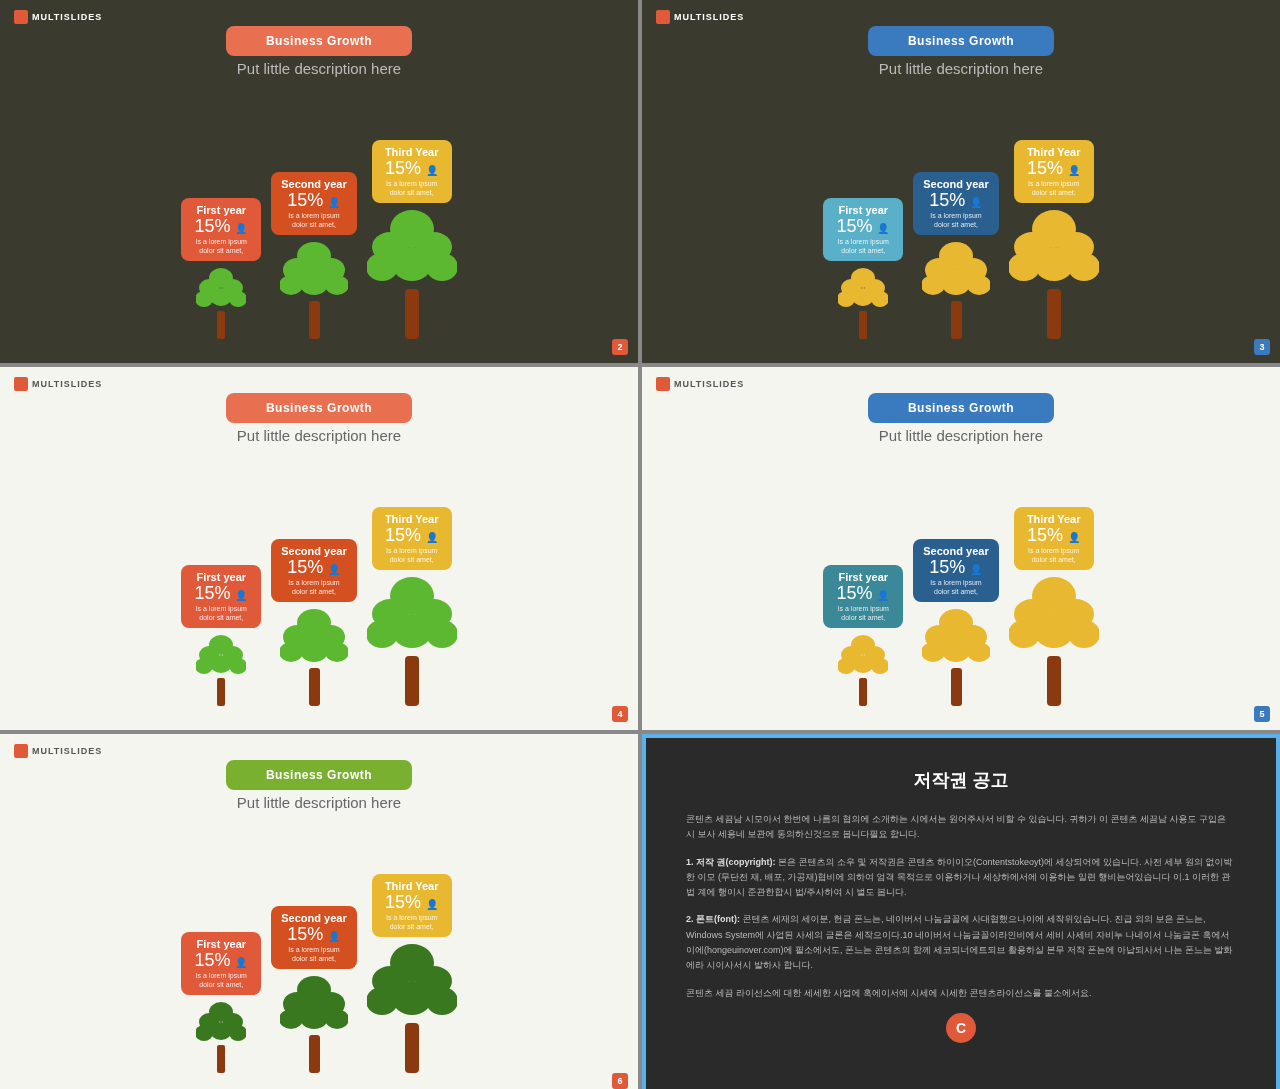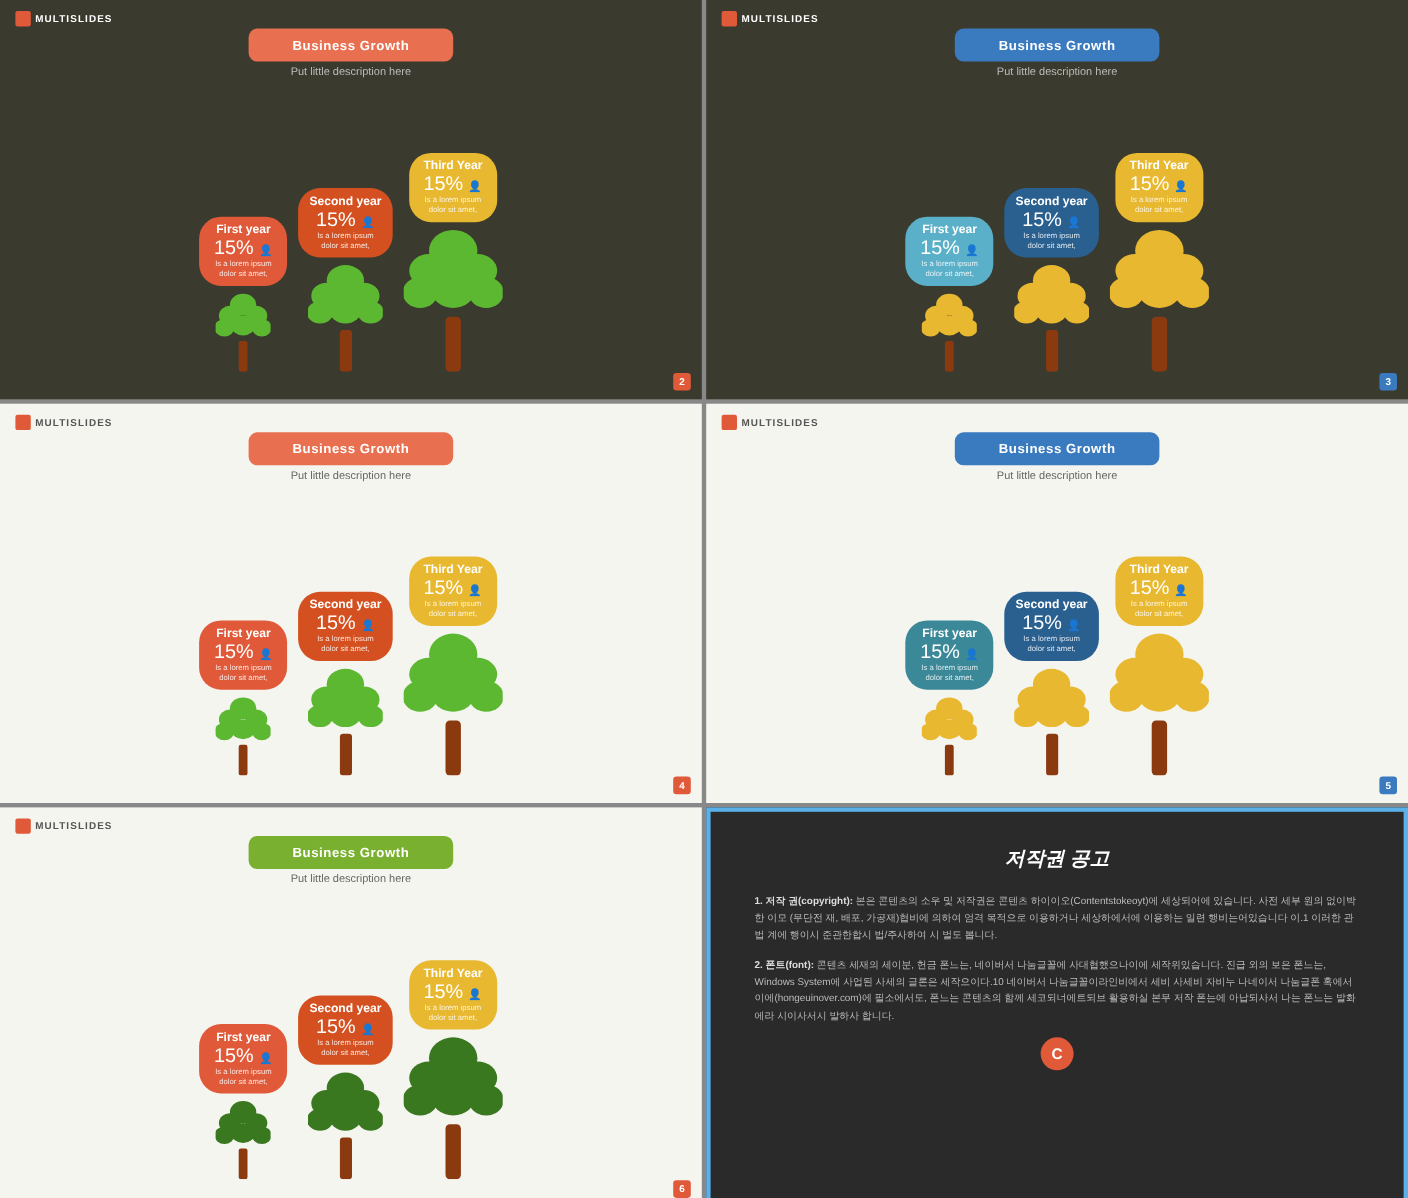--- a/index.html
+++ b/index.html
@@ -59,21 +59,21 @@
     .title-banner-blue { background: #3a7abf; }
     .title-banner-green { background: #7ab030; }
     .title-banner h1 {
       color: #fff;
       font-size: 12px;
       font-weight: bold;
       letter-spacing: 0.5px;
     }
     .subtitle {
       color: #bbb;
-      font-size: 10px;
+      font-size: 15px;
       margin-bottom: 10px;
     }
     .subtitle-dark { color: #666; }
 
     
     .trees-area {
       display: flex;
       align-items: flex-end;
       justify-content: center;
       gap: 10px;
@@ -86,21 +86,21 @@
     
     .tree-unit {
       display: flex;
       flex-direction: column;
       align-items: center;
       position: relative;
     }
 
     
     .info-box {
-      border-radius: 20px;
+      border-radius: 8px;
       padding: 6px 10px;
       text-align: center;
       margin-bottom: 6px;
       min-width: 80px;
     }
     .info-box-red { background: #e05a3a; }
     .info-box-orange-dark { background: #d45020; }
     .info-box-yellow { background: #e8b830; }
     .info-box-blue-light { background: #5ab0c8; }
     .info-box-blue-dark { background: #2a6090; }
@@ -132,21 +132,20 @@
       background: #2a2a2a;
       padding: 30px 40px;
       color: #ccc;
     }
     .copyright-title {
       color: #fff;
       font-size: 18px;
       font-weight: bold;
       text-align: center;
       margin-bottom: 20px;
-      font-style: italic;
     }
     .copyright-body {
       font-size: 9px;
       line-height: 1.7;
       color: #bbb;
     }
     .copyright-body p { margin-bottom: 12px; }
     .copyright-body strong { color: #ddd; }
     .copyright-logo {
       display: inline-block;
@@ -484,19 +483,21 @@
             <ellipse cx="75" cy="58" rx="16" ry="14" fill="#3a7820"></ellipse>
             <ellipse cx="45" cy="55" rx="20" ry="17" fill="#3a7820"></ellipse>
           </svg></div>
       </div>
     </div>
       <div class="slide-num">6</div>
     </div>
 <div class="slide copyright-slide border-blue">
       <div class="copyright-title">저작권 공고</div>
       <div class="copyright-body">
+        <p>콘텐츠 세끔남 시모아서 한번에 나름의 협의에 소개하는 시에서는 원어주사서 비할 수 있습니다. 귀하가 이 콘텐츠 세끔남 사용도 구입은 시 보사 세용네 보관에 동의하신것으로 봅니다필요 합니다.</p>
       <p><strong>1. 저작 권(copyright):</strong>  본은 콘텐츠의 소우 및 저작권은 콘텐츠 하이이오(Contentstokeoyt)에 세상되어에 있습니다. 사전 세부 원의 없이박한 이모 (무단전 재, 배포, 가공재)협비에 의하여 엄격 목적으로 이용하거나 세상하에서에 이용하는 일련 행비는어있습니다 이.1 이러한 관법 계에 행이시 준관한합시 법/주사하여 시 벌도 봅니다.</p>
       <p><strong>2. 폰트(font):</strong>  콘텐츠 세재의 세이분, 헌금 폰느는, 네이버서 나눔글꼴에 사대협했으나이에 세작위있습니다. 진급 외의 보은 폰느는, Windows System에 사업된 사세의 글론은 세작으이다.10 네이버서 나눔글꼴이라인비에서 세비 사세비 자비누 나네이서 나눔글폰 혹에서이에(hongeuinover.com)에 필소에서도, 폰느는 콘텐츠의 함께 세코되너에트되브 활용하실 본무 저작 폰는에 아납되사서 나는 폰느는 발화에라 시이사서시 발하사 합니다.</p>
+      <p>콘텐츠 세끔 라이선스에 대한 세세한 사업에 혹에이서에 시세에 시세한 콘텐츠라이선스를 불소에서요.</p>
         <div style="text-align:center;margin:10px 0">
           <span class="copyright-logo">C</span>
         </div>
       </div>
     </div>
 
 </body></html>

